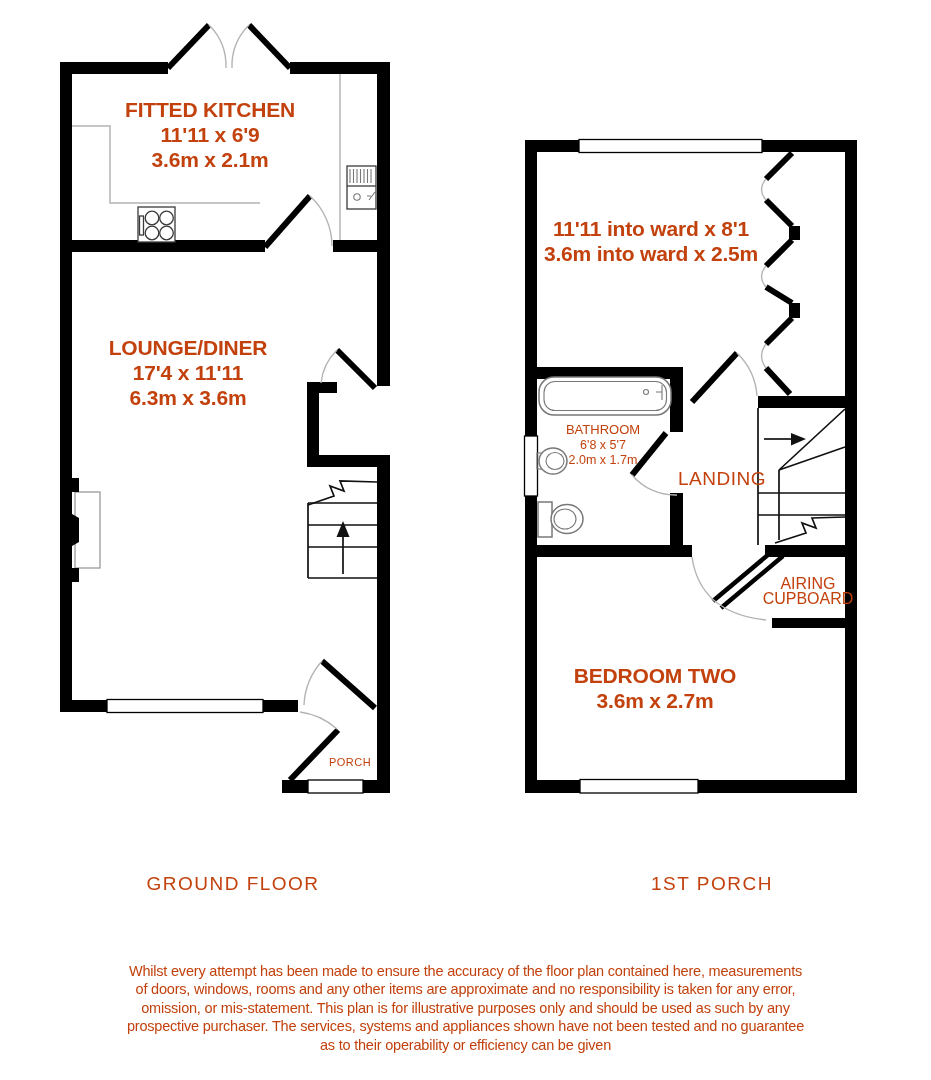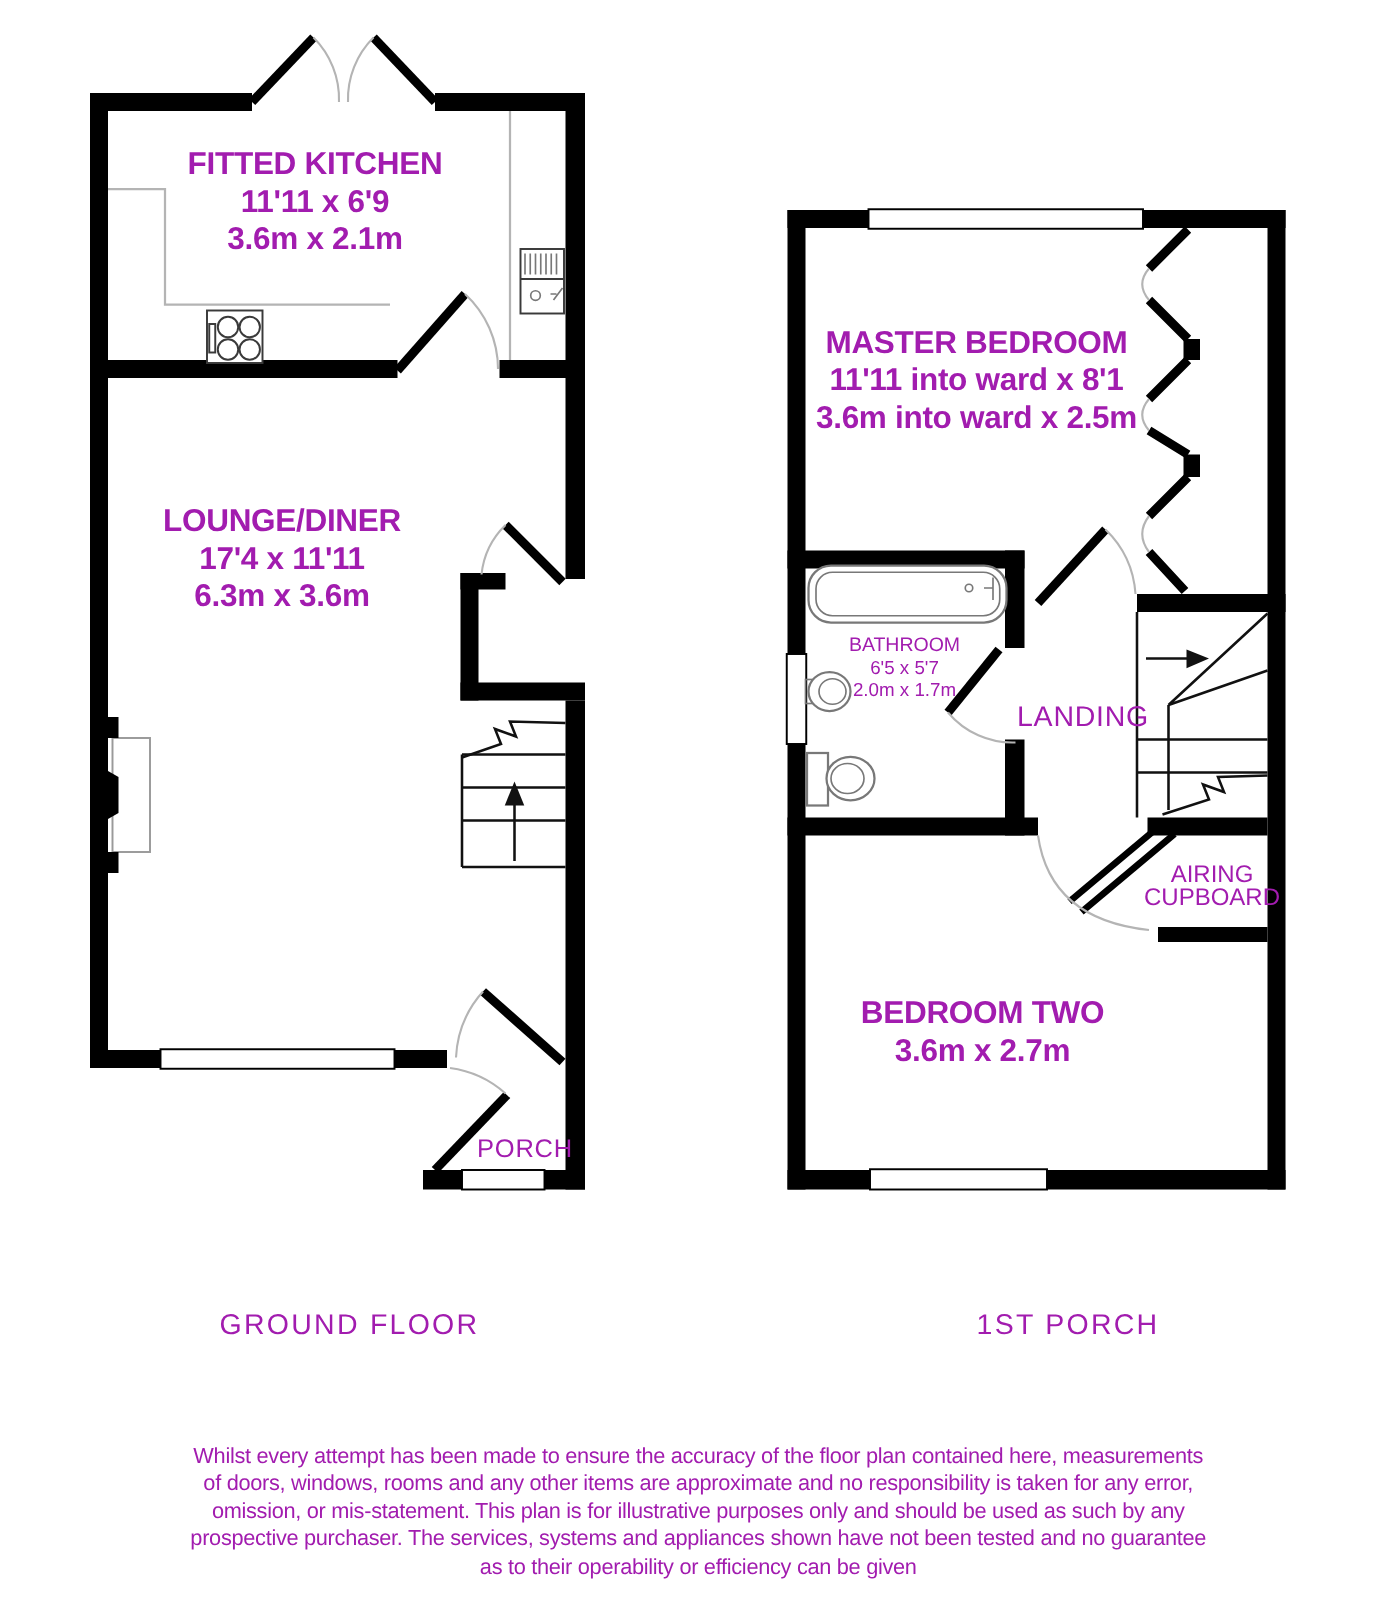--- a/index.html
+++ b/index.html
@@ -1,37 +1,37 @@
 <!DOCTYPE html>
 <html style="--wall: #000000; --arc: #b4b4b4; --counter: #b4b4b4; --background: #ffffff; --text: #000000;"><head>
 <meta charset="utf-8">
 <style>
   html,body{margin:0;padding:0;background:#ffffff;}
   #stage{position:relative;width:931px;height:1080px;background:var(--background,#fff);
-         font-family:"Liberation Sans",sans-serif;color:#a21caf;overflow:hidden;}
+         font-family:"Liberation Sans",sans-serif;color:#c2410c;overflow:hidden;}
   #plan-svg{position:absolute;left:0;top:0;}
   .wall{fill:var(--wall,#000);}
   .win{fill:#fff;stroke:#000;stroke-width:1.3;}
   .leaf{stroke:var(--wall,#000);stroke-width:6;fill:none;stroke-linecap:butt;}
   .leaf2{stroke:var(--wall,#000);stroke-width:4.5;fill:none;}
   .arc{stroke:var(--arc,#b4b4b4);stroke-width:1.4;fill:none;}
   .counter{stroke:var(--counter,#b4b4b4);stroke-width:1.5;fill:none;}
   .stair{stroke:#111;stroke-width:1.7;fill:none;}
   .stair-fill{fill:#111;stroke:none;}
   .fixk{stroke:#3a3a3a;stroke-width:1.3;fill:#fff;}
   .fixb{stroke:#787878;stroke-width:1.5;fill:#fff;}
   .fixb-thin{stroke:#787878;stroke-width:1.1;fill:none;}
   .hearth{fill:#fff;stroke:#9a9a9a;stroke-width:1.3;}
   .lbl{position:absolute;transform:translateX(-50%);text-align:center;white-space:nowrap;}
   .room-big{font-size:21px;font-weight:bold;line-height:25px;letter-spacing:-0.2px;}
   .room-small{font-size:13px;line-height:15.5px;}
   .room-small .dim{font-size:12.5px;}
   .landing{font-size:19px;letter-spacing:0.5px;}
   .tiny{font-size:16px;line-height:14.5px;}
-  .porch{font-size:17px;letter-spacing:0.5px;}
+  .porch{font-size:11px;letter-spacing:0.5px;}
   .floor-name{font-size:19px;letter-spacing:1.5px;}
   .disclaimer{position:absolute;left:50%;transform:translateX(-50%);width:900px;
               text-align:center;font-size:14.5px;line-height:18.4px;letter-spacing:-0.2px;
               white-space:pre-line;}
   .credit{position:absolute;left:50%;transform:translateX(-50%);font-size:14.5px;}
 </style>
 </head>
 <body>
 
 <div id="stage">
@@ -193,28 +193,27 @@
 
   <div class="lbl room-big" style="left:188px;top:335px;">
     <div>LOUNGE/DINER</div>
     <div>17'4 x 11'11</div>
     <div>6.3m x 3.6m</div>
   </div>
 
   <div class="lbl porch" style="left:350px;top:756px;">PORCH</div>
 
   <div class="lbl room-big" style="left:651px;top:216px;">
-    <div>MASTER BEDROOM</div>
     <div>11'11 into ward x 8'1</div>
     <div>3.6m into ward x 2.5m</div>
   </div>
 
   <div class="lbl room-small" style="left:603px;top:422px;">
     <div>BATHROOM</div>
-    <div class="dim">6'5 x 5'7</div>
+    <div class="dim">6'8 x 5'7</div>
     <div class="dim">2.0m x 1.7m</div>
   </div>
 
   <div class="lbl landing" style="left:722px;top:468px;">LANDING</div>
 
   <div class="lbl tiny" style="left:808px;top:577px;width:92px;white-space:normal;">AIRING CUPBOARD</div>
 
   <div class="lbl room-big" style="left:655px;top:663px;">
     <div>BEDROOM TWO</div>
     <div>3.6m x 2.7m</div>

